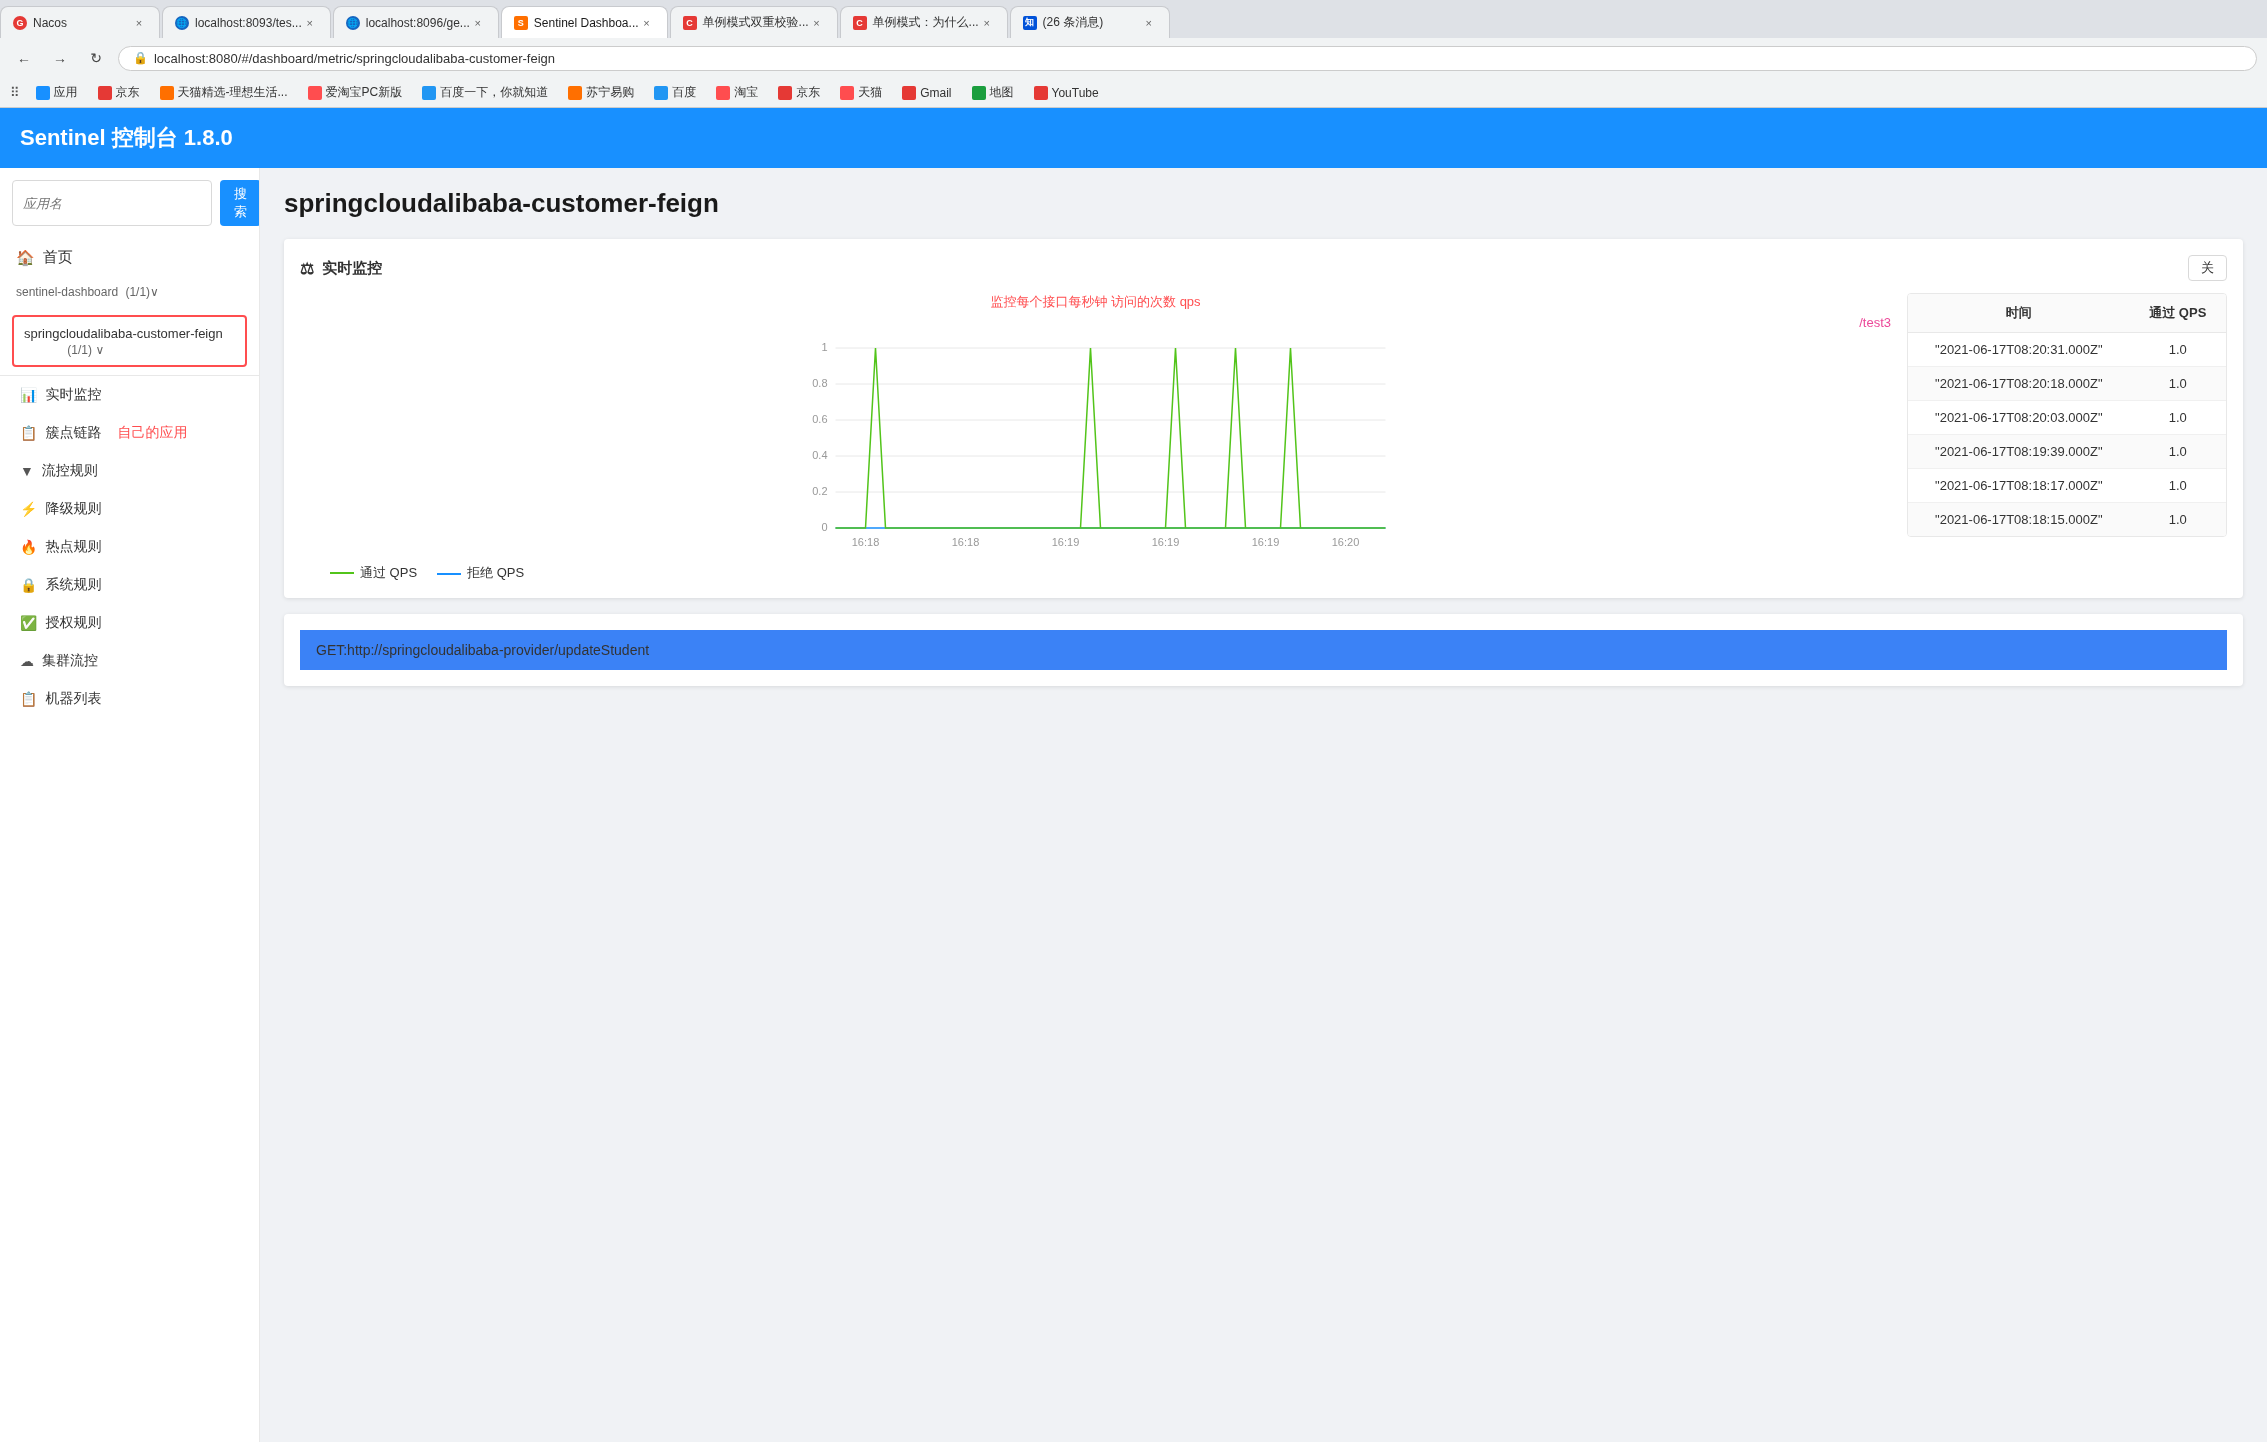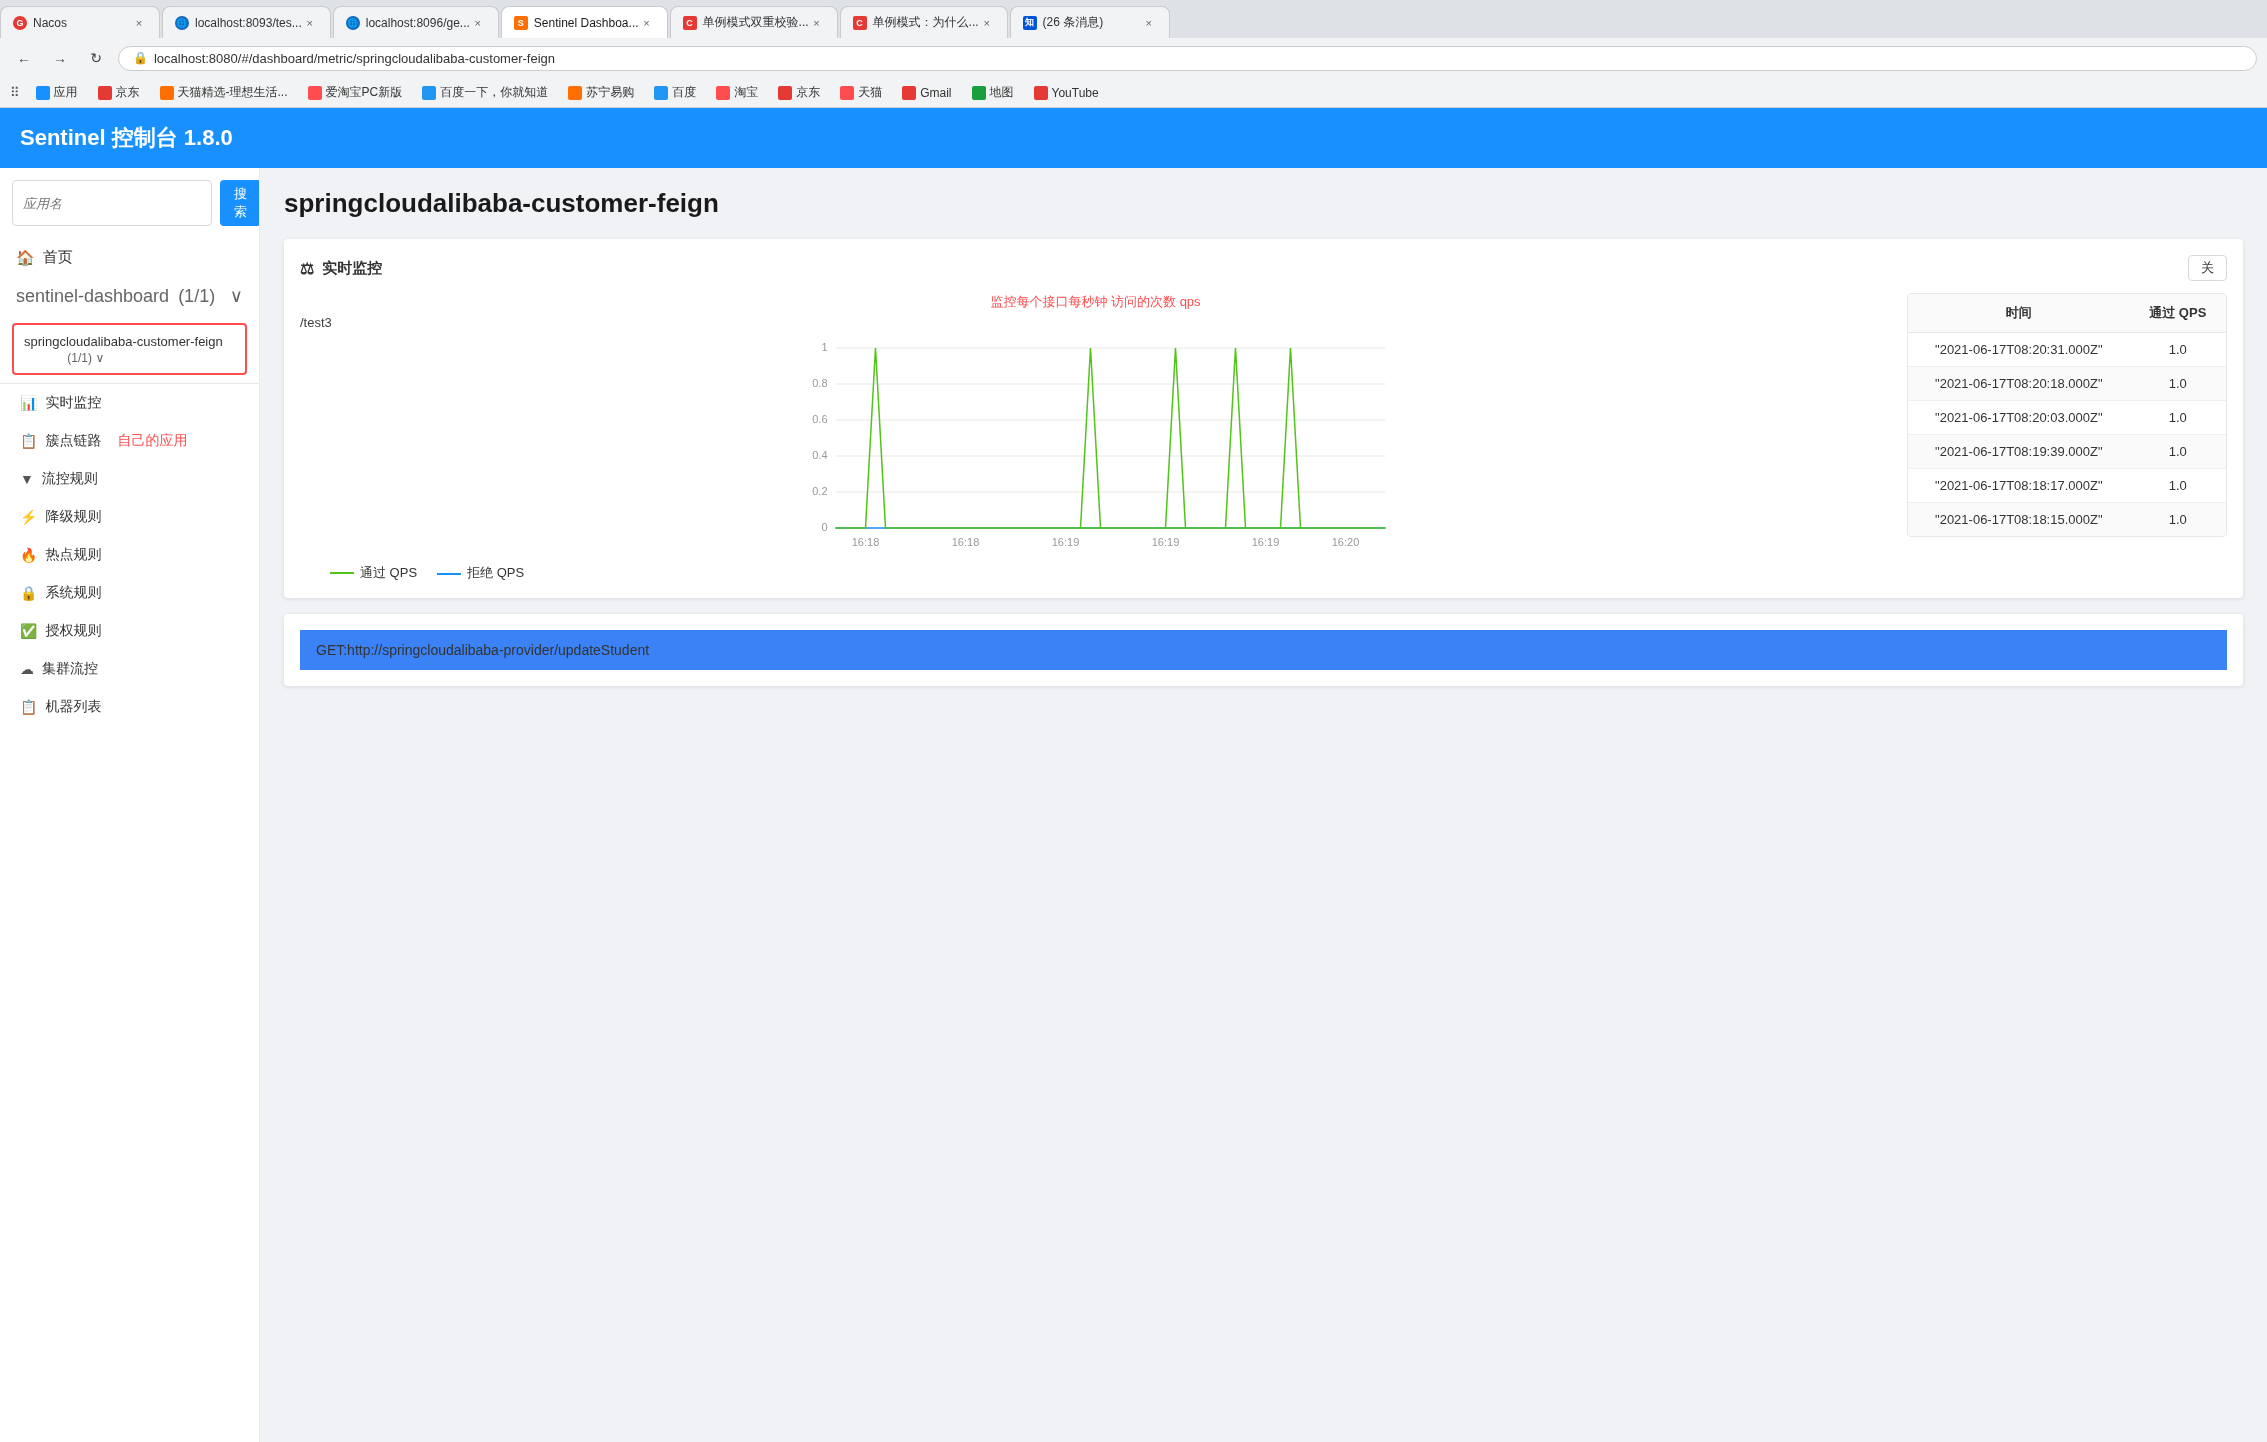--- a/index.html
+++ b/index.html
@@ -195,27 +195,25 @@
       color: #333;
       cursor: pointer;
       gap: 8px;
     }
 
     .app-group {
       border-bottom: 1px solid #e8e8e8;
     }
     .app-group-header {
       padding: 8px 16px;
-      font-size: 18px;
+      font-size: 12px;
       color: #666;
       cursor: pointer;
       display: flex;
       align-items: center;
-      justify-content: space-between;
-      gap: 7px;
     }
 
     .app-instance {
       border: 2px solid #ff4d4f;
       margin: 8px 12px;
       border-radius: 4px;
       padding: 8px 10px;
       cursor: pointer;
       background: #fff;
     }
@@ -299,22 +297,23 @@
       flex: 1;
     }
     .chart-annotation {
       color: #ff4d4f;
       font-size: 13px;
       text-align: center;
       margin-bottom: 4px;
     }
     .chart-path-label {
       font-size: 13px;
-      color: #404040;
+      color: #ec4899;
       margin-bottom: 8px;
+      text-align: right;
     }
     svg.line-chart {
       width: 100%;
       height: 220px;
       display: block;
     }
     .chart-legend {
       display: flex;
       gap: 20px;
       margin-top: 6px;

